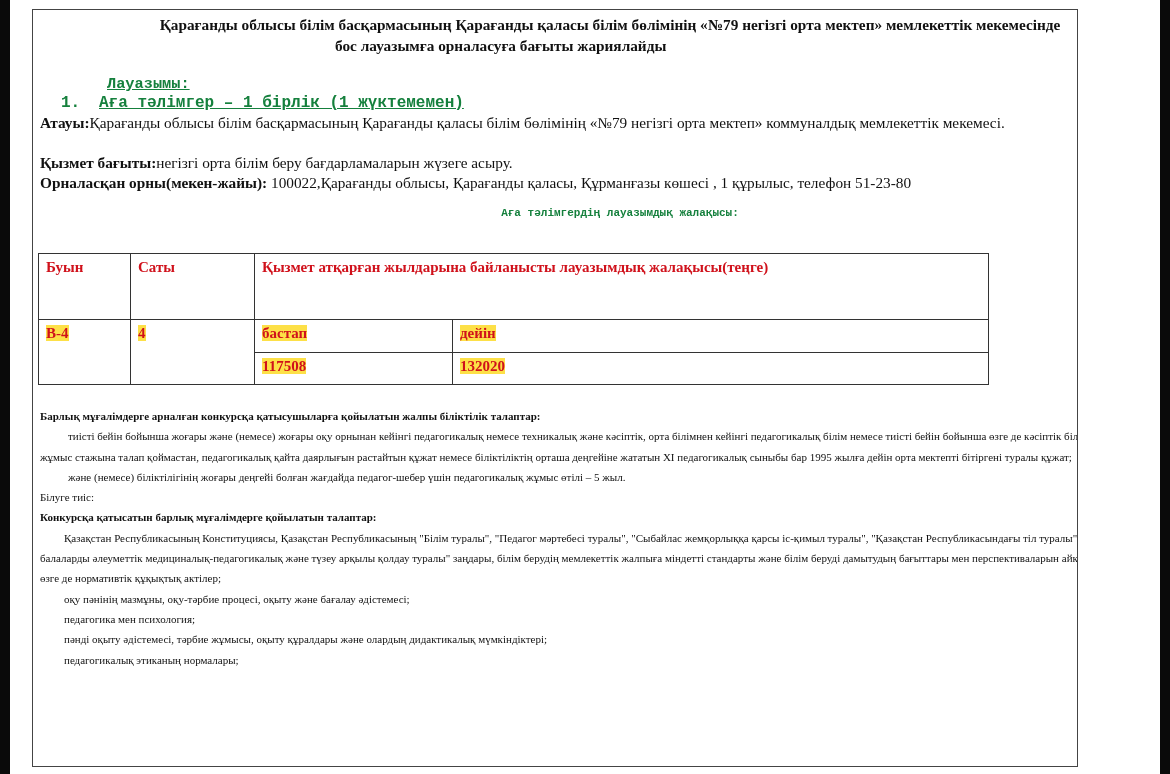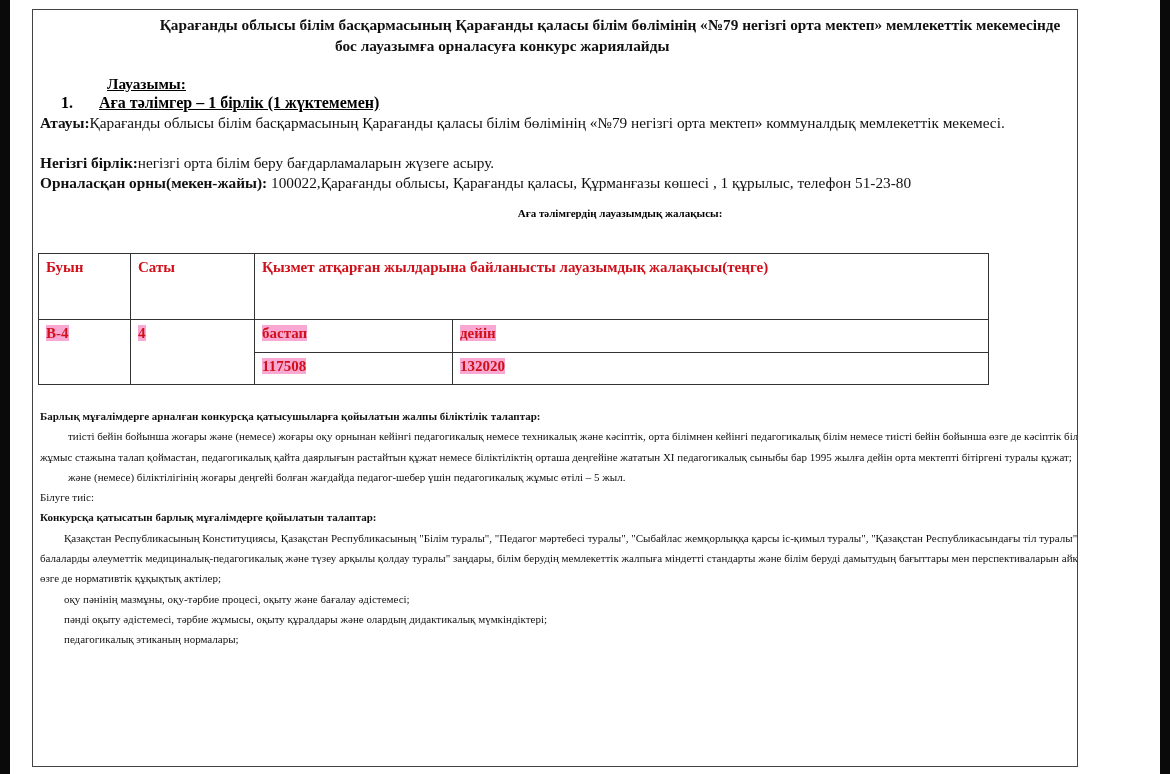--- a/index.html
+++ b/index.html
@@ -14,63 +14,63 @@
   .frame {
     position:absolute; left:32px; top:9px; width:1046px; height:758px;
     border:1.5px solid #444; box-sizing:border-box; overflow:hidden;
   }
   .title {
     position:absolute; left:0; top:4px; width:1114px; text-align:center;
     font-weight:bold; font-size:15.3px; line-height:21px; color:#111;
   }
   .title .l1 { display:block; padding-left:40px; }
   .title .l2 { display:block; text-align:left; padding-left:302px; }
-  .red { color:#000000; }
+  .red { color:#15803d;font-family:Liberation Mono, monospace; }
   .pos-heading { position:absolute; left:74px; top:65px; font-weight:bold; font-size:15.3px; text-decoration:underline; }
   .pos-item { position:absolute; left:28px; top:84px; font-weight:bold; font-size:16px; }
   .pos-item .num { display:inline-block; width:38px; }
   .pos-item .txt { text-decoration:underline; }
   .para { position:absolute; left:7px; font-size:15.3px; line-height:20px; }
   .para b { font-weight:bold; }
   .salary-title { position:absolute; left:0; width:1114px; top:197px; text-align:center; font-weight:bold; font-size:11px; padding-left:60px; box-sizing:border-box; }
   table.salary {
     position:absolute; left:5px; top:243px; border-collapse:collapse;
     font-size:15px; font-weight:bold; color:#d0111b;
   }
   table.salary td { border:1.4px solid #333; vertical-align:top; padding:5px 7px; box-sizing:border-box; }
-  .hl { background:#f9a8d4; }
+  .hl { background:#fde047; }
   .body-text { position:absolute; left:7px; top:396px; width:1100px; font-size:11px; line-height:20.3px; }
   .body-text p { margin:0; }
   .body-text .ind { text-indent:28px; }
   .body-text .ind2 { padding-left:24px; }
   .body-text b { font-weight:bold; }
 </style>
 </head>
 <body>
 
 <div class="edge-left"></div>
 <div class="edge-right"></div>
 
 <div class="frame">
 
   <div class="title">
     <span class="l1">Қарағанды облысы білім басқармасының Қарағанды қаласы білім бөлімінің «№79 негізгі орта мектеп» мемлекеттік мекемесінде</span>
-    <span class="l2">бос лауазымға орналасуға конкурс жариялайды</span>
+    <span class="l2">бос лауазымға орналасуға бағыты жариялайды</span>
   </div>
 
   <div class="pos-heading red">Лауазымы:</div>
   <div class="pos-item red">
     <span class="num">1.</span><span class="txt">Аға тәлімгер  – 1 бірлік (1 жүктемемен)</span>
   </div>
 
   <div class="para" style="top:103px; width:1080px;">
     <b>Атауы:</b><span>Қарағанды облысы білім басқармасының Қарағанды қаласы білім бөлімінің  «№79 негізгі орта мектеп»  коммуналдық мемлекеттік мекемесі.</span>
   </div>
   <div class="para" style="top:143px; width:1080px;">
-    <b>Негізгі бірлік:</b><span>негізгі орта білім беру бағдарламаларын жүзеге асыру.</span>
+    <b>Қызмет бағыты:</b><span>негізгі орта білім беру бағдарламаларын жүзеге асыру.</span>
   </div>
   <div class="para" style="top:163px; width:1100px;">
     <b>Орналасқан орны(мекен-жайы):</b><span> 100022,Қарағанды облысы, Қарағанды  қаласы,  Құрманғазы көшесі , 1 құрылыс, телефон 51-23-80</span>
   </div>
 
   <div class="salary-title red">Аға тәлімгердің лауазымдық жалақысы:</div>
 
   <table class="salary">
     <tbody>
         <tr style="height:66px;">
@@ -92,17 +92,18 @@
     </table>
 
   <div class="body-text">
     <p><b>Барлық мұғалімдерге арналған конкурсқа қатысушыларға қойылатын жалпы біліктілік талаптар:</b></p>
     <p class="ind">тиісті бейін бойынша жоғары және (немесе) жоғары оқу орнынан кейінгі педагогикалық немесе техникалық және кәсіптік, орта білімнен кейінгі педагогикалық білім немесе тиісті бейін бойынша өзге де кәсіптік білім немесе жұмыс стажына талап қоймастан, педагогикалық қайта даярлығын растайтын құжат немесе біліктіліктің орташа деңгейіне жататын XI педагогикалық сыныбы бар 1995 жылға дейін орта мектепті бітіргені туралы құжат;</p>
     <p class="ind">және (немесе) біліктілігінің жоғары деңгейі болған жағдайда педагог-шебер үшін педагогикалық жұмыс өтілі – 5 жыл.</p>
     <p>Білуге тиіс:</p>
     <p><b>Конкурсқа қатысатын барлық мұғалімдерге қойылатын талаптар:</b></p>
     <p class="ind" style="text-indent:24px;">Қазақстан Республикасының Конституциясы, Қазақстан Республикасының "Білім туралы", "Педагог мәртебесі туралы", "Сыбайлас жемқорлыққа қарсы іс-қимыл туралы", "Қазақстан Республикасындағы тіл туралы", "Кемтар балаларды әлеуметтік медициналық-педагогикалық және түзеу арқылы қолдау туралы" заңдары, білім берудің мемлекеттік жалпыға міндетті стандарты және білім беруді дамытудың бағыттары мен перспективаларын айқындайтын өзге де нормативтік құқықтық актілер;</p>
     <p class="ind2">оқу пәнінің мазмұны, оқу-тәрбие процесі, оқыту және бағалау әдістемесі;</p>
+    <p class="ind2">педагогика мен психология;</p>
     <p class="ind2">пәнді оқыту әдістемесі, тәрбие жұмысы, оқыту құралдары және олардың дидактикалық мүмкіндіктері;</p>
     <p class="ind2">педагогикалық этиканың нормалары;</p>
   </div>
 
 </div>
 
 </body></html>

